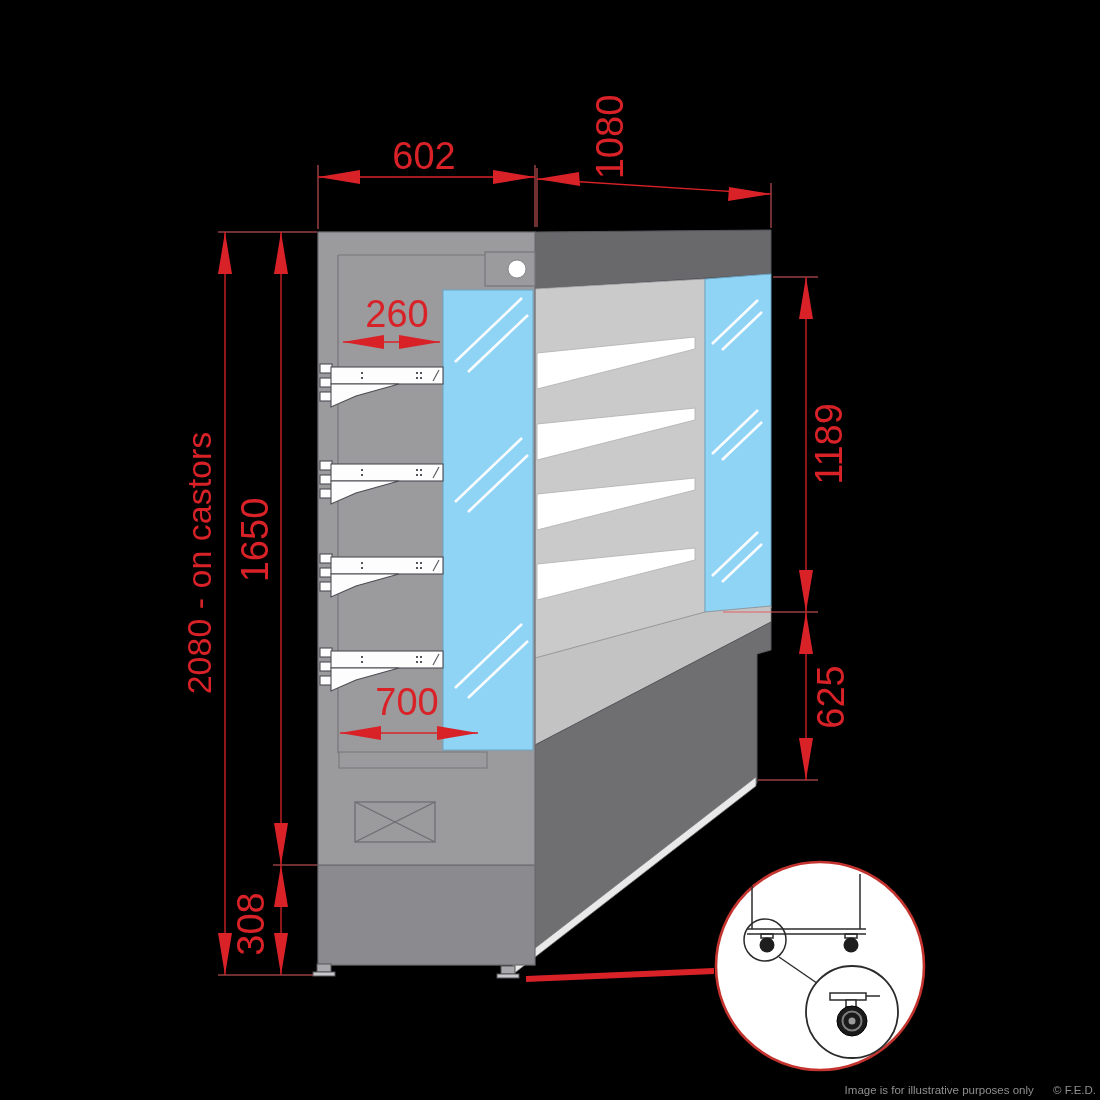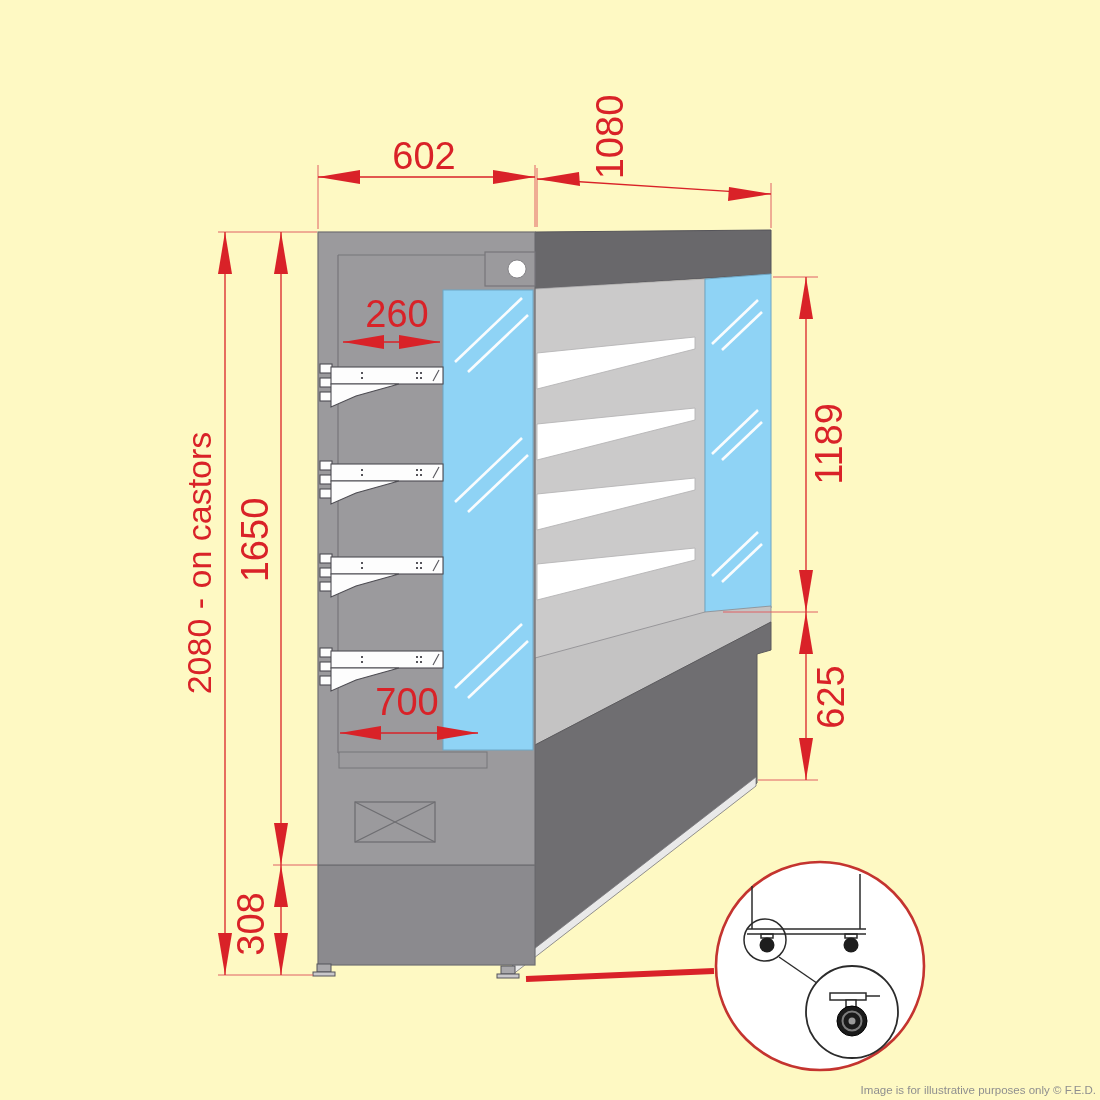--- a/index.html
+++ b/index.html
@@ -1,25 +1,25 @@
 <!DOCTYPE html>
 <html><head>
 <meta charset="utf-8">
 <style>
   html,body{margin:0;padding:0;background:#fff;}
-  #stage{position:relative;width:1100px;height:1100px;background:#fef9c3;overflow:hidden;
+  #stage{position:relative;width:1100px;height:1100px;background:#000000;overflow:hidden;
          font-family:"Liberation Sans",sans-serif;}
   #drawing{position:absolute;left:0;top:0;}
   .dim{position:absolute;color:#d92228;font-size:38px;line-height:1;white-space:nowrap;
        transform:translate(-50%,-50%);letter-spacing:0px;}
   .dim.vert{transform:translate(-50%,-50%) rotate(-90deg);}
   .dim.long{font-size:34px;}
   #footer{position:absolute;right:4px;top:1096px;transform:translateY(-100%);
           color:#8f8f8f;font-size:11.5px;white-space:nowrap;}
-  #footer span{margin-left:0;}
+  #footer span{margin-left:16px;}
 </style>
 </head>
 <body>
 
 <div id="stage">
 
 <svg id="drawing" width="1100" height="1100" viewBox="0 0 1100 1100">
 
   <g>
     <polygon points="535,232 771,230 771,274 535,289" fill="#69686b" stroke="#55545a" stroke-width="1"></polygon>

